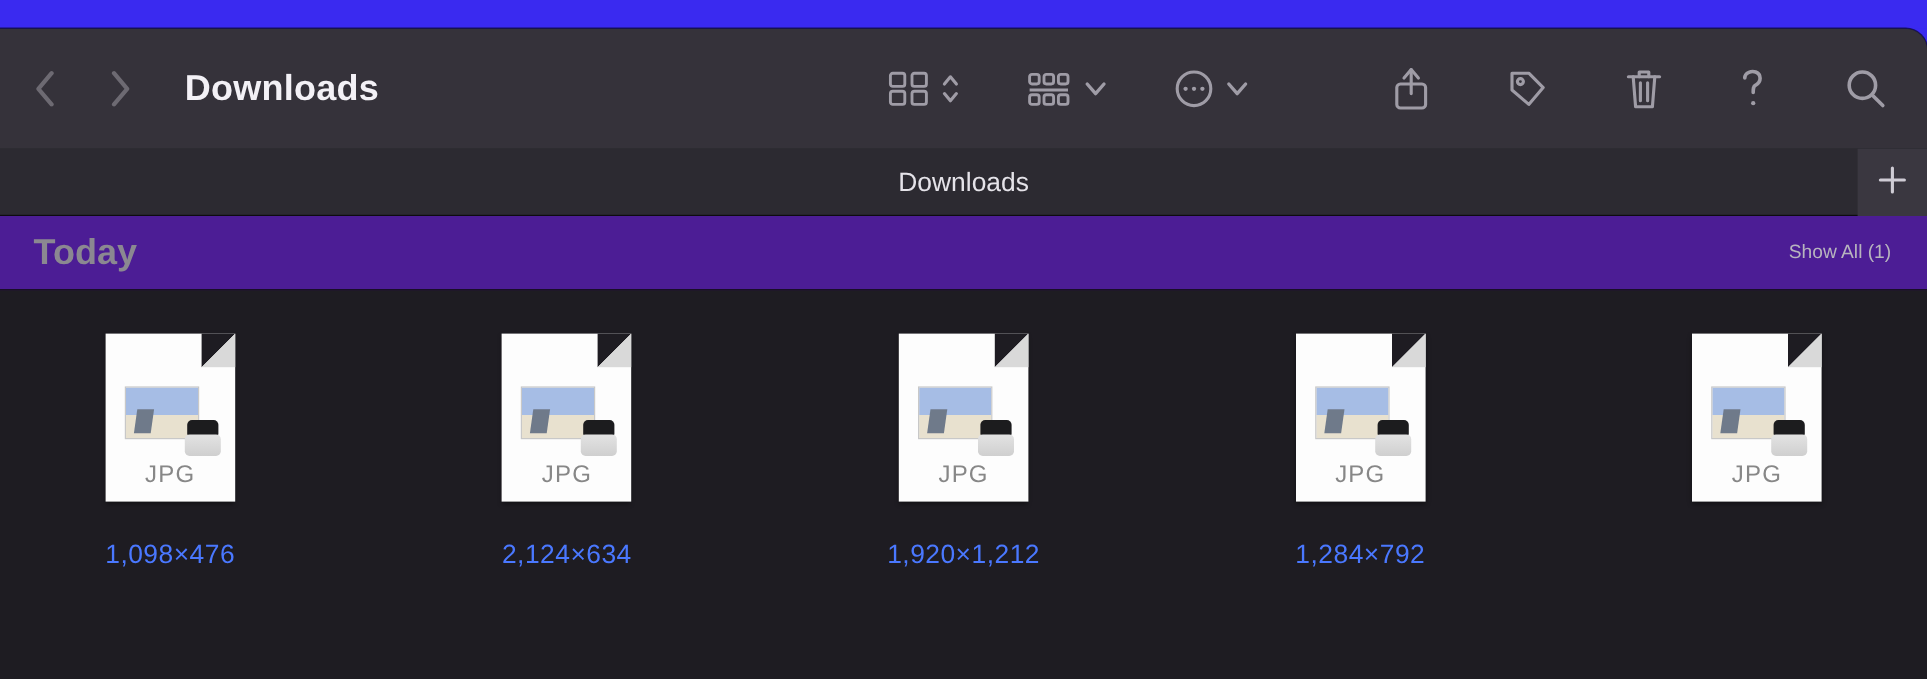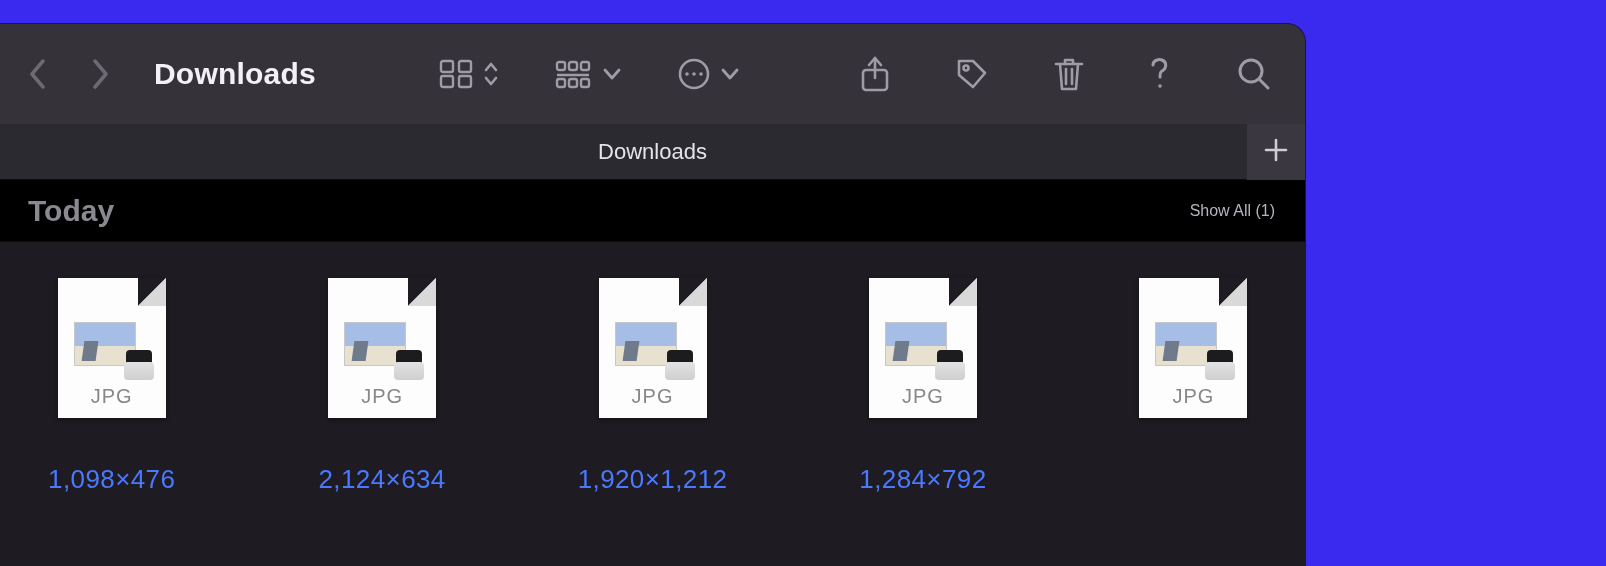--- a/index.html
+++ b/index.html
@@ -6,21 +6,21 @@
   html, body { width: 1606px; height: 566px; overflow: hidden; }
   body {
     font-family: -apple-system, "Helvetica Neue", Arial, sans-serif;
     background: #3a2af0;
     color: #e6e6e6;
   }
   .window {
     position: absolute;
     top: 24px;
     left: 0;
-    width: 1305px;
+    width: 1606px;
     height: 542px;
     background: #1e1c22;
     border-top-left-radius: 0;
     border-top-right-radius: 18px;
     box-shadow: 0 0 0 1px rgba(0,0,0,0.6);
     overflow: hidden;
   }
   .purple-edge-top {
     position: absolute;
     top: 0; left: 0; width: 1606px; height: 24px;
@@ -73,21 +73,21 @@
     justify-content:center;
     color:#cfccd5;
   }
   
   .section-head {
     height: 62px;
     display:flex;
     align-items:center;
     padding: 0 30px 0 28px;
     border-bottom:1px solid #0d0c0f;
-    background:#000000;
+    background:#4c1d95;
   }
   .section-title { font-size:30px; font-weight:700; color:#8b8891; }
   .section-spacer { flex:1; }
   .show-all { font-size:16px; color:#b7b4be; font-weight:400; }
   
   .gallery {
     display:flex;
     padding: 36px 0 0 0;
     justify-content: space-around;
     background:#1e1c22;
@@ -163,21 +163,21 @@
   .jpg-label{
     position:absolute;
     bottom:10px; left:0; width:100%;
     text-align:center;
     font-size:20px;
     font-weight:500;
     letter-spacing:1px;
     color:#878787;
   }
   .file-name { font-size:24px; color:#efedf2; font-weight:400; text-align:center; white-space:nowrap; }
-  .file-dims { font-size:26px; color:#4a78ff; font-weight:400; margin-top:20px; letter-spacing:0.4px; }
+  .file-dims { font-size:22px; color:#4a78ff; font-weight:400; margin-top:5px; letter-spacing:0.4px; }
 </style>
 </head>
 <body>
 
 <div class="purple-edge-top"></div>
 
 <div class="window">
 
   <div class="toolbar">
     <div class="nav-arrows">

